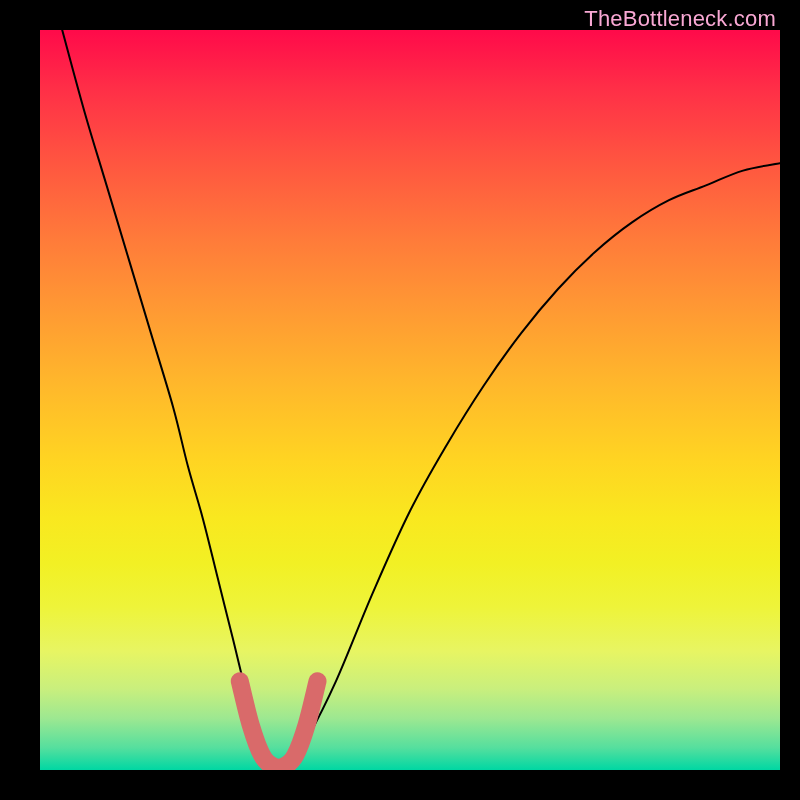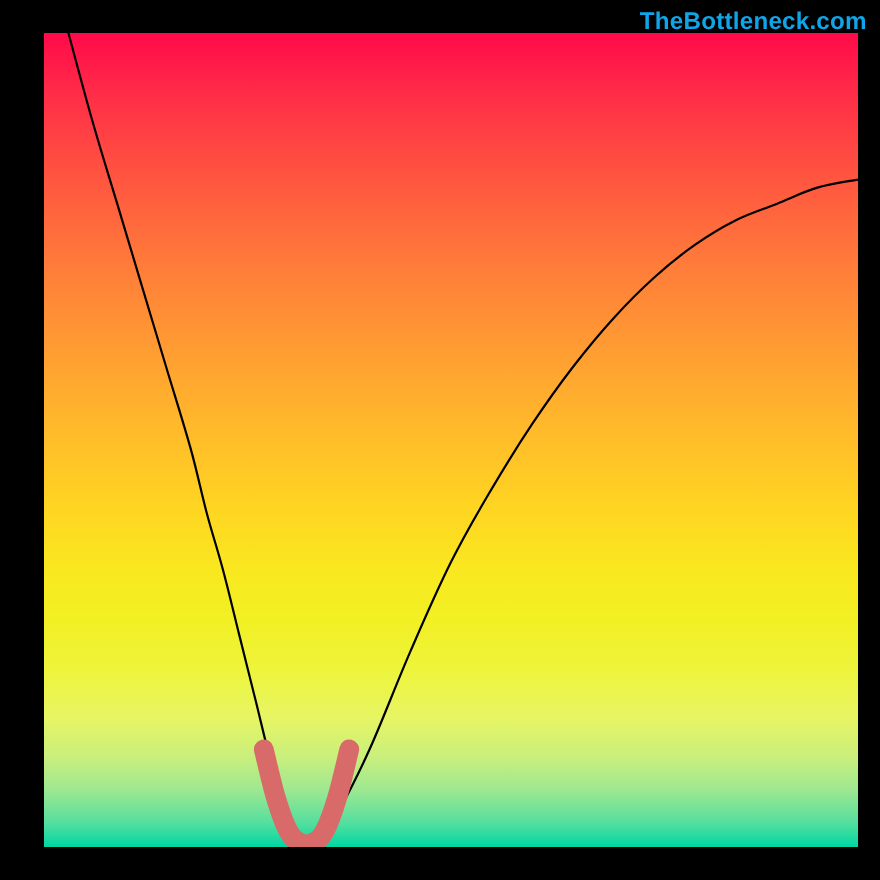--- a/index.html
+++ b/index.html
@@ -38,25 +38,25 @@
       #e7f563 84%,
       #c9ef7d 89%,
       #9de891 93%,
       #55df9e 97%,
       #00d7a3 100%
     );
   }
   .watermark {
     position: absolute;
     top: 6px;
-    right: 12px;
-    color: #0ea5e9;
+    right: 24px;
+    color: #f9a8d4;
     font-size: 22px;
     letter-spacing: 0.2px;
-    font-weight: 700;
+    font-weight: 400;
     user-select: none;
   }
   svg.curve-layer {
     position: absolute;
     left: 0;
     top: 0;
     width: 740px;
     height: 740px;
   }
 </style>

